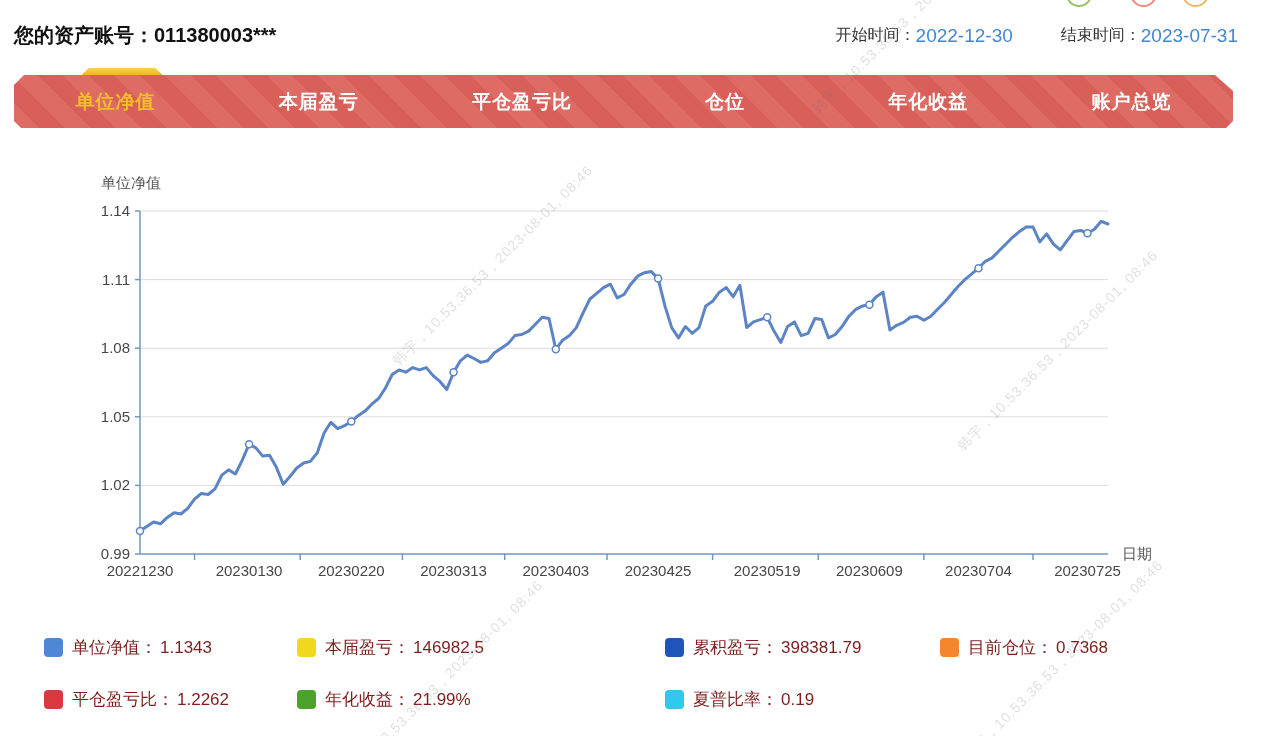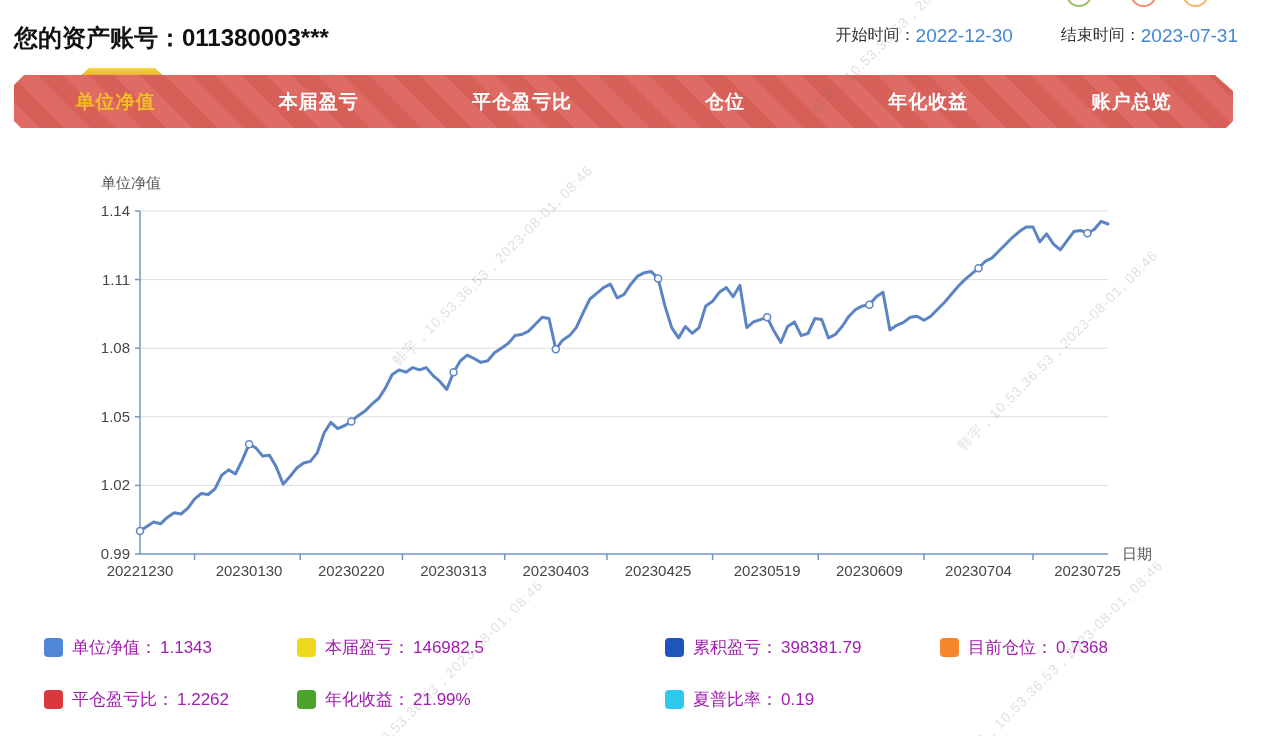--- a/index.html
+++ b/index.html
@@ -4,21 +4,21 @@
 <style>
   html,body{margin:0;padding:0;background:#fff;}
   .page{position:relative;width:1262px;height:736px;background:#ffffff;overflow:hidden;
         font-family:"Liberation Sans","DejaVu Sans",sans-serif;color:#2b2b2b;}
 
   
   .wm{position:absolute;white-space:nowrap;font-size:14px;letter-spacing:1px;
       color:rgba(110,110,110,0.22);transform:rotate(-45deg);pointer-events:none;z-index:5;}
 
   
-  .page-title{position:absolute;left:14px;top:22px;font-size:24px;font-weight:bold;color:#111;}
+  .page-title{position:absolute;left:14px;top:22px;font-size:20px;font-weight:bold;color:#111;}
   .date-controls{position:absolute;right:24px;top:25px;display:flex;align-items:flex-start;font-size:16px;color:#333;}
   .date-label{margin-left:48px;}
   .date-label:first-child{margin-left:0;}
   .date-value{font-size:19px;cursor:pointer;}
   .status-circle{position:absolute;border-radius:50%;background:#fff;box-sizing:border-box;}
   .status-circle.green{left:1066px;top:-19px;width:26px;height:26px;border:2px solid #9bc167;}
   .status-circle.red{left:1130px;top:-20px;width:27px;height:27px;border:2px solid #ec8d7b;}
   .status-circle.orange{left:1182px;top:-20px;width:27px;height:27px;border:2px solid #f2b568;}
 
   
@@ -38,21 +38,21 @@
       font-size:19px;font-weight:600;letter-spacing:1px;color:#ffffff;cursor:pointer;}
   .tab.active{color:#f2be27;}
 
   
   .chart-wrap{position:absolute;left:0;top:160px;width:1262px;height:430px;}
   .chart-wrap svg{display:block;}
 
   
   .legend{position:absolute;left:0;top:638px;width:1262px;padding-left:44px;box-sizing:border-box;
       display:grid;grid-template-columns:253px 368px 275px 280px;row-gap:33px;}
-  .legend-item{display:flex;align-items:center;font-size:17px;color:#a21caf;height:19px;}
+  .legend-item{display:flex;align-items:center;font-size:17px;color:#7f1d1d;height:19px;}
   .swatch{width:19px;height:19px;border-radius:4px;margin-right:9px;flex:0 0 auto;}
   .legend-value{margin-left:3px;}
 </style>
 </head>
 <body>
 
 <div class="page">
 
   <span class="wm" style="left:775px;top:5px;">韩宇，10.53.36.53，2023-08-01, 08:46</span>
   <span class="wm" style="left:355px;top:257px;">韩宇，10.53.36.53，2023-08-01, 08:46</span>

